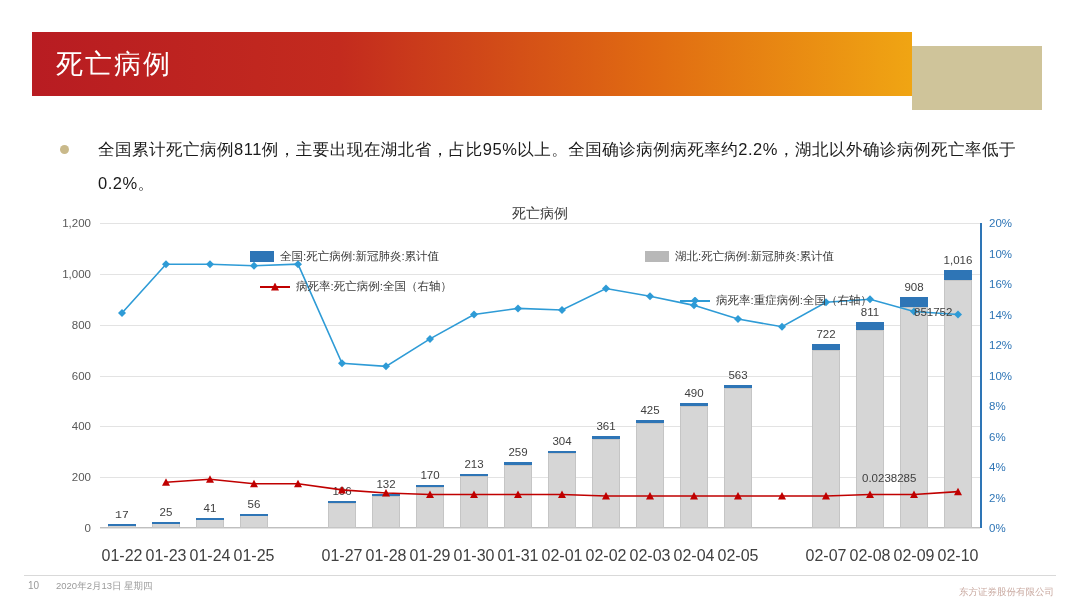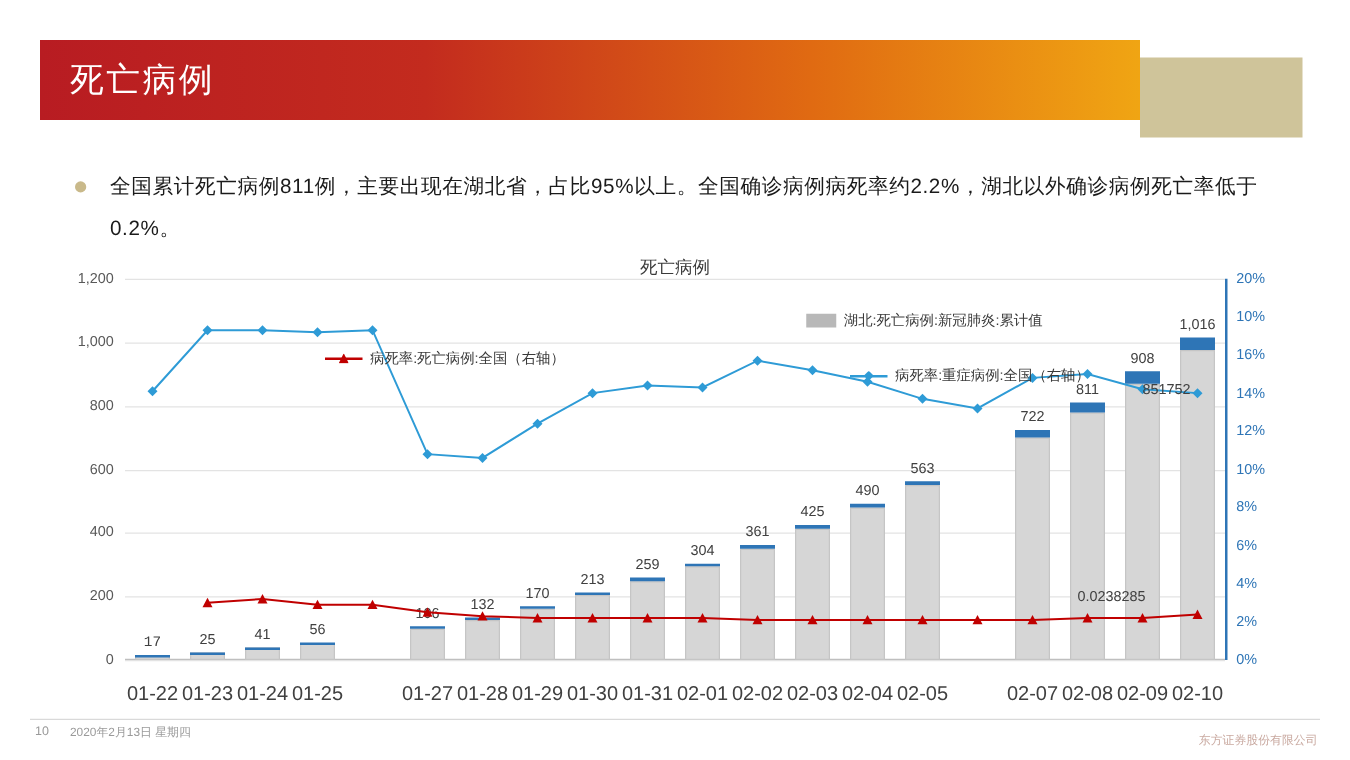--- a/index.html
+++ b/index.html
@@ -29,21 +29,21 @@
   }
   
   .bullet-row {
     position: absolute; left: 50px; top: 132px; width: 1000px;
   }
   .bullet-dot {
     position: absolute; left: 10px; top: 13px;
     width: 9px; height: 9px; border-radius: 50%; background: #c9b98a;
   }
   .bullet-text {
-    margin-left: 38px;
+    margin-left: 48px;
     font-size: 16.5px; color: #1a1a1a; line-height: 34px;
     letter-spacing: .5px;
   }
   
   .chart-wrap {
     position: absolute; left: 0; top: 205px; width: 1080px; height: 360px;
   }
   .chart-title {
     position: absolute; left: 0; top: 0; width: 1080px;
     text-align: center; font-size: 14px; color: #3a3a3a;
@@ -333,20 +333,24 @@
         <path d="M810,88.45000000000005 L814,84.45000000000005 L818,88.45000000000005 L814,92.45000000000005 Z" fill="#2e9bd6"></path>
         <path d="M854,91.49999999999997 L858,87.49999999999997 L862,91.49999999999997 L858,95.49999999999997 Z" fill="#2e9bd6"></path>
       </svg>
     <div id="annots">
         <div class="annot" style="left: 762px; top: 249.45px; text-align: center;">0.0238285</div>
         <div class="annot" style="left: 814px; top: 82.5px;">851752</div>
       </div>
   </div>
 
   <div class="legend" id="legend">
+      <div class="legend-item" style="left: 150px; top: 26px;">
+        <span class="sw-bar" style="background: rgb(46, 117, 182);"></span>
+        <span>全国:死亡病例:新冠肺炎:累计值</span>
+      </div>
       <div class="legend-item" style="left: 545px; top: 26px;">
         <span class="sw-bar" style="background: rgb(184, 184, 184);"></span>
         <span>湖北:死亡病例:新冠肺炎:累计值</span>
       </div>
       <div class="legend-item" style="left: 160px; top: 56px;">
         <span class="sw-line">
           <i style="background: rgb(192, 0, 0);"></i>
           <b style="background: rgb(192, 0, 0); clip-path: polygon(50% 0%, 100% 100%, 0% 100%);"></b>
         </span>
         <span>病死率:死亡病例:全国（右轴）</span>

